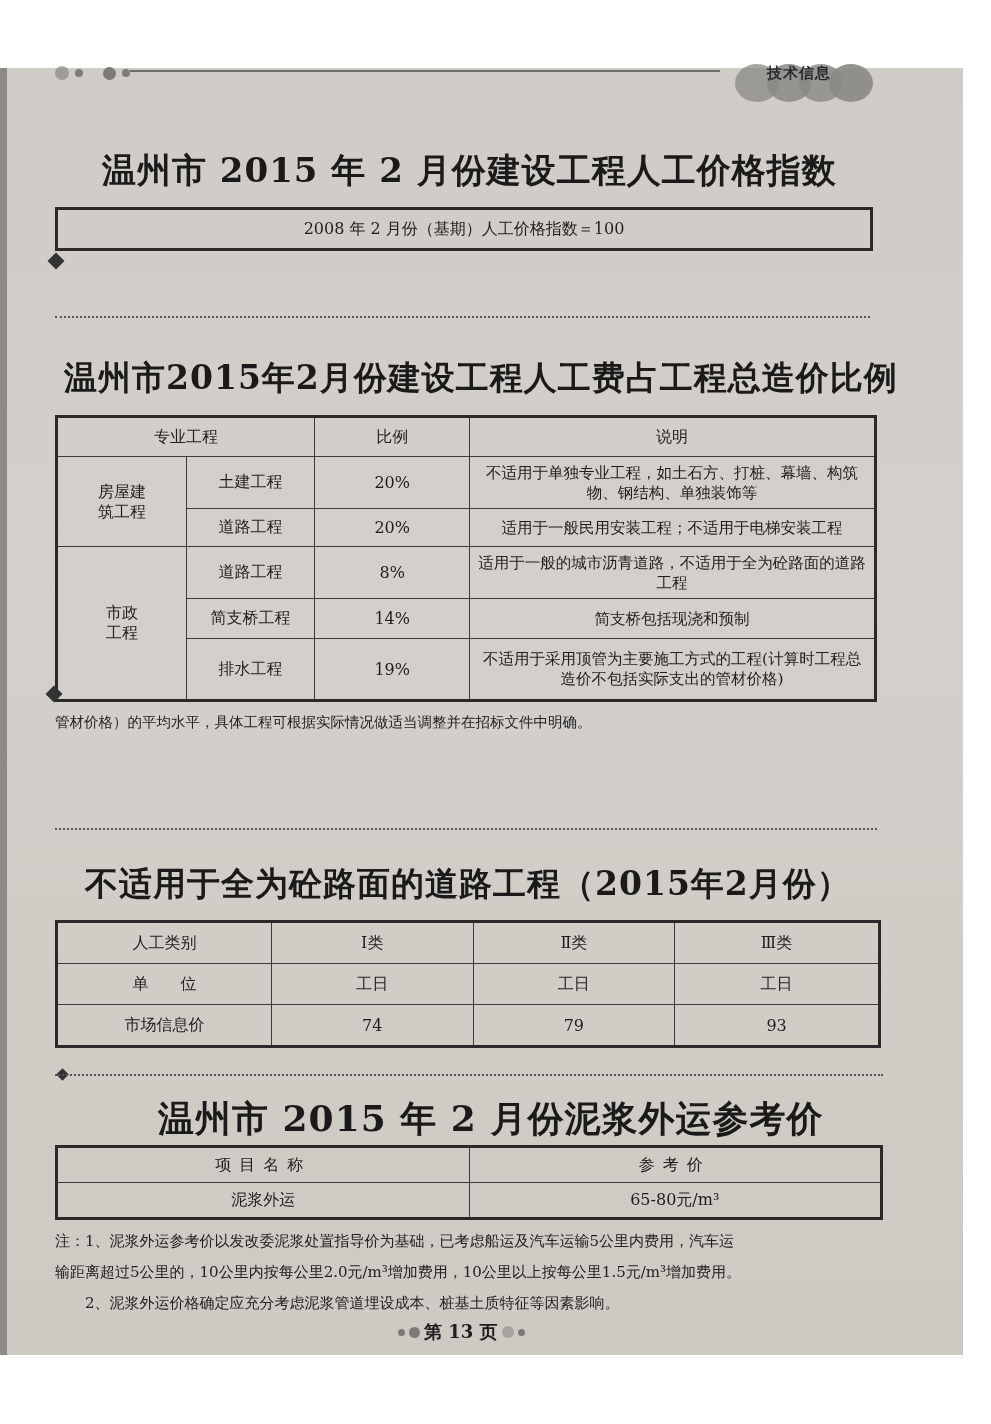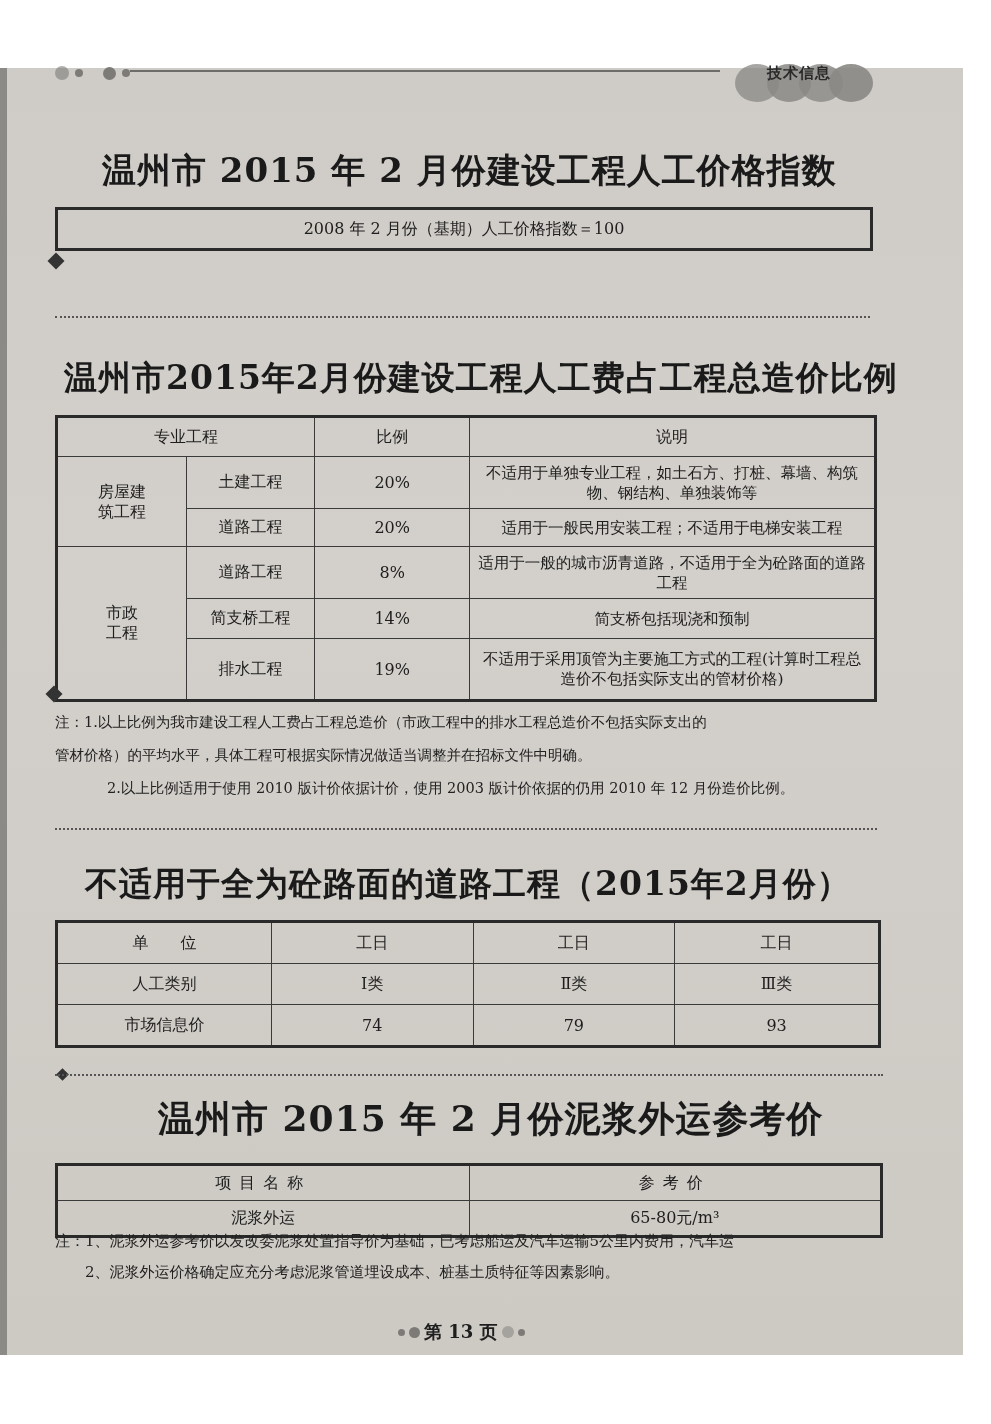--- a/index.html
+++ b/index.html
@@ -28,21 +28,21 @@
     table { position: absolute; border-collapse: collapse; font-size: 16px; }
     td { border: 1.5px solid #3a3a3a; text-align: center; vertical-align: middle; padding: 0 14px; }
     table.outer { border: 3px solid #2a2a2a; }
     .tbl1 { left: 55px; top: 207px; width: 818px; }
     .tbl1 td { height: 38px; }
     .tbl2 { left: 55px; top: 415px; width: 822px; }
     .tbl2 td { font-size: 16px; }
     .tbl2 td.desc { text-align: center; line-height: 20px; padding: 4px 8px; font-size: 15.5px; }
     .tbl3 { left: 55px; top: 920px; width: 826px; }
     .tbl3 td { height: 40px; }
-    .tbl4 { left: 55px; top: 1145px; width: 828px; margin-top: 18px; }
+    .tbl4 { left: 55px; top: 1145px; width: 828px; }
     .tbl4 td { height: 34px; }
     .spaced { letter-spacing: 8px; }
 
     .dotted { position: absolute; left: 55px; height: 0; border-top: 2px dotted #555; }
     .note { position: absolute; font-size: 14.5px; line-height: 33px; color: #222; white-space: nowrap; }
     .n1 { left: 55px; top: 706px; }
     .n2 { left: 55px; top: 1226px; font-size: 15px; line-height: 31px; }
     .pagenum { position: absolute; left: 398px; top: 1320px; display: flex; align-items: center; gap: 4px; font-size: 18px; font-weight: bold; }
     .pin { position: absolute; width: 12px; height: 12px; background: #333; transform: rotate(45deg); }
   </style>
@@ -112,41 +112,39 @@
   <tr style="height:62px">
     <td>排水工程</td>
     <td>19%</td>
     <td class="desc">不适用于采用顶管为主要施工方式的工程(计算时工程总造价不包括实际支出的管材价格)</td>
   </tr>
 </tbody>
   </table>
 <div class="pin" style="left:48px;top:688px"></div>
 
 <div class="note n1">
-  <div>注：1.以上比例为我市建设工程人工费占工程总造价（市政工程中的排水工程总造价不包括实际支出的</div>
   <div>管材价格）的平均水平，具体工程可根据实际情况做适当调整并在招标文件中明确。</div>
-  <div style="padding-left:52px">2.以上比例适用于使用 2010 版计价依据计价，使用 2003 版计价依据的仍用 2010 年 12 月份造价比例。</div>
 </div>
 
 <div class="dotted" style="top:828px;width:822px"></div>
 
 <div class="title t3">不适用于全为砼路面的道路工程（2015年2月份）</div>
 <table class="outer tbl3">
   <tbody>
       <tr>
+    <td style="width:185px">人工类别</td>
+    <td>Ⅰ类</td>
+    <td>Ⅱ类</td>
+    <td>Ⅲ类</td>
+  </tr>
+  <tr>
     <td>单　　位</td>
     <td>工日</td>
     <td>工日</td>
     <td>工日</td>
-  </tr>
-  <tr>
-    <td style="width:185px">人工类别</td>
-    <td>Ⅰ类</td>
-    <td>Ⅱ类</td>
-    <td>Ⅲ类</td>
   </tr>
   <tr>
     <td>市场信息价</td>
     <td>74</td>
     <td>79</td>
     <td>93</td>
   </tr>
 </tbody>
   </table>
 
@@ -162,20 +160,21 @@
   </tr>
   <tr>
     <td>泥浆外运</td>
     <td>65-80元/m³</td>
   </tr>
 </tbody>
   </table>
 
 <div class="note n2">
   <div>注：1、泥浆外运参考价以发改委泥浆处置指导价为基础，已考虑船运及汽车运输5公里内费用，汽车运</div>
+  <div>输距离超过5公里的，10公里内按每公里2.0元/m³增加费用，10公里以上按每公里1.5元/m³增加费用。</div>
   <div style="padding-left:30px">2、泥浆外运价格确定应充分考虑泥浆管道埋设成本、桩基土质特征等因素影响。</div>
 </div>
 
 <div class="pagenum">
   <span class="dot" style="width:7px;height:7px"></span>
   <span class="dot" style="width:11px;height:11px"></span>
   <span>第 13 页</span>
   <span class="dot" style="width:12px;height:12px;opacity:.5"></span>
   <span class="dot" style="width:7px;height:7px"></span>
 </div>

